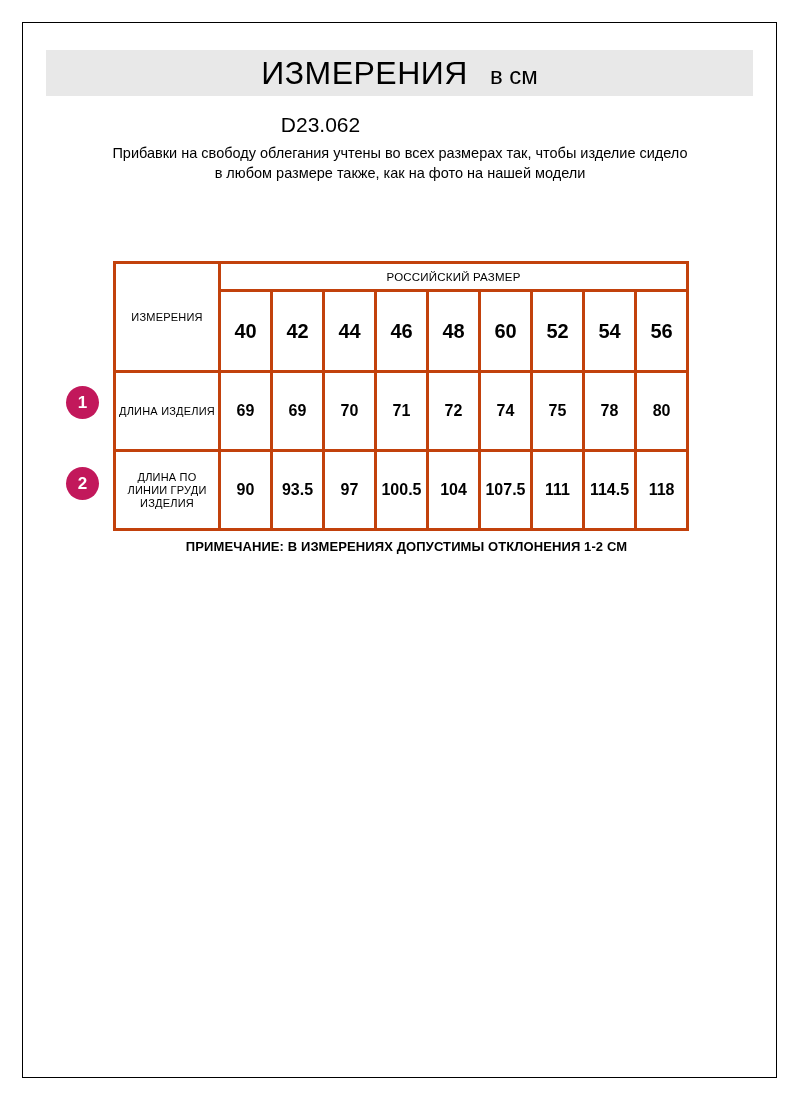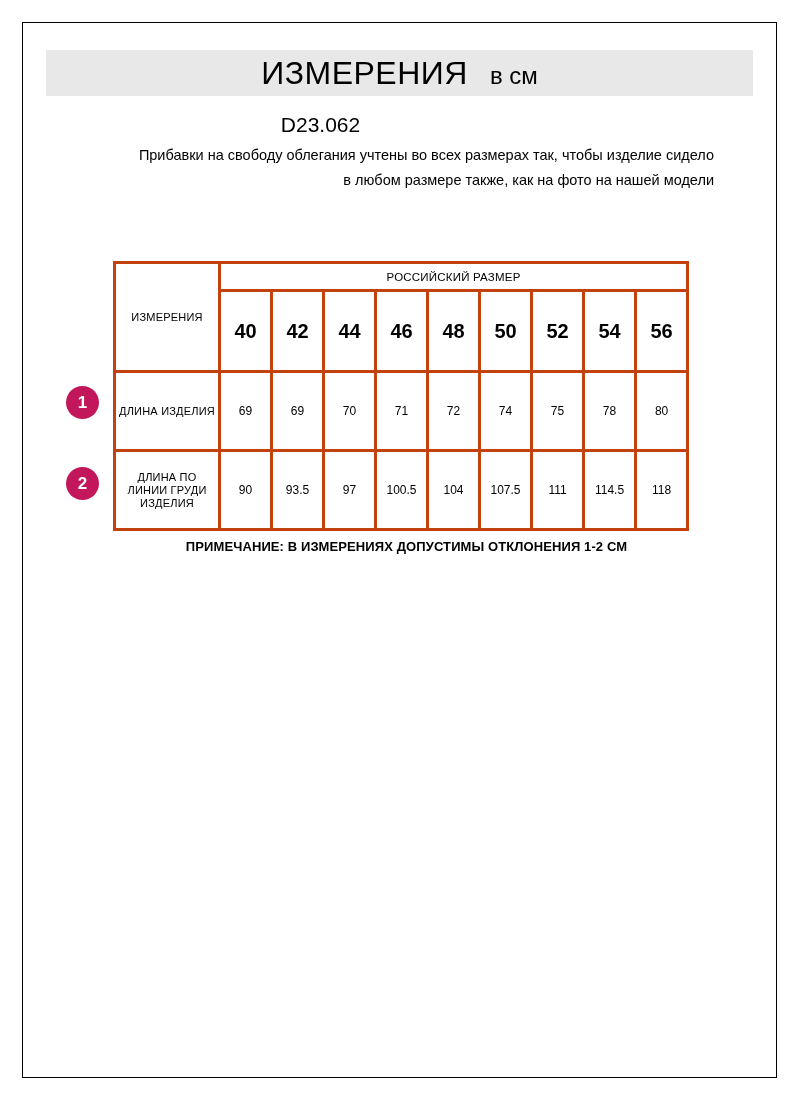--- a/index.html
+++ b/index.html
@@ -74,24 +74,23 @@
     text-align: center;
     font-size: 21px;
     font-weight: 400;
   }
   
   .description {
     position: absolute;
     left: 110px;
     top: 143px;
     width: 580px;
-    text-align: right;
+    text-align: center;
     font-size: 14.5px;
-    line-height: 25px;
-    margin-left: 24px;
+    line-height: 20px;
   }
   
   .table-wrap {
     position: absolute;
     left: 113px;
     top: 261px;
     width: 573px;
   }
   table.size-table {
     border-collapse: collapse;
@@ -123,22 +122,22 @@
     font-weight: 700;
   }
   .row-label {
     font-size: 11px;
     font-weight: 400;
     line-height: 13px;
     letter-spacing: 0.2px;
     padding: 4px 6px;
   }
   .data-cell {
-    font-size: 12px;
-    font-weight: 400;
+    font-size: 16px;
+    font-weight: 700;
   }
   .body-row td {
     height: 76px;
   }
   
   .badge {
     position: absolute;
     width: 33px;
     height: 33px;
     border-radius: 50%;
@@ -201,21 +200,21 @@
         <tr>
           <td rowspan="2" class="th-measure">ИЗМЕРЕНИЯ</td>
           <td colspan="9" class="th-group">РОССИЙСКИЙ РАЗМЕР</td>
         </tr>
         <tr>
           <td class="th-size">40</td>
           <td class="th-size">42</td>
           <td class="th-size">44</td>
           <td class="th-size">46</td>
           <td class="th-size">48</td>
-          <td class="th-size">50</td>
+          <td class="th-size">60</td>
           <td class="th-size">52</td>
           <td class="th-size">54</td>
           <td class="th-size">56</td>
         </tr>
       </thead>
       <tbody>
         <tr class="body-row">
           <td class="row-label">ДЛИНА ИЗДЕЛИЯ</td>
           <td class="data-cell">69</td>
           <td class="data-cell">69</td>

